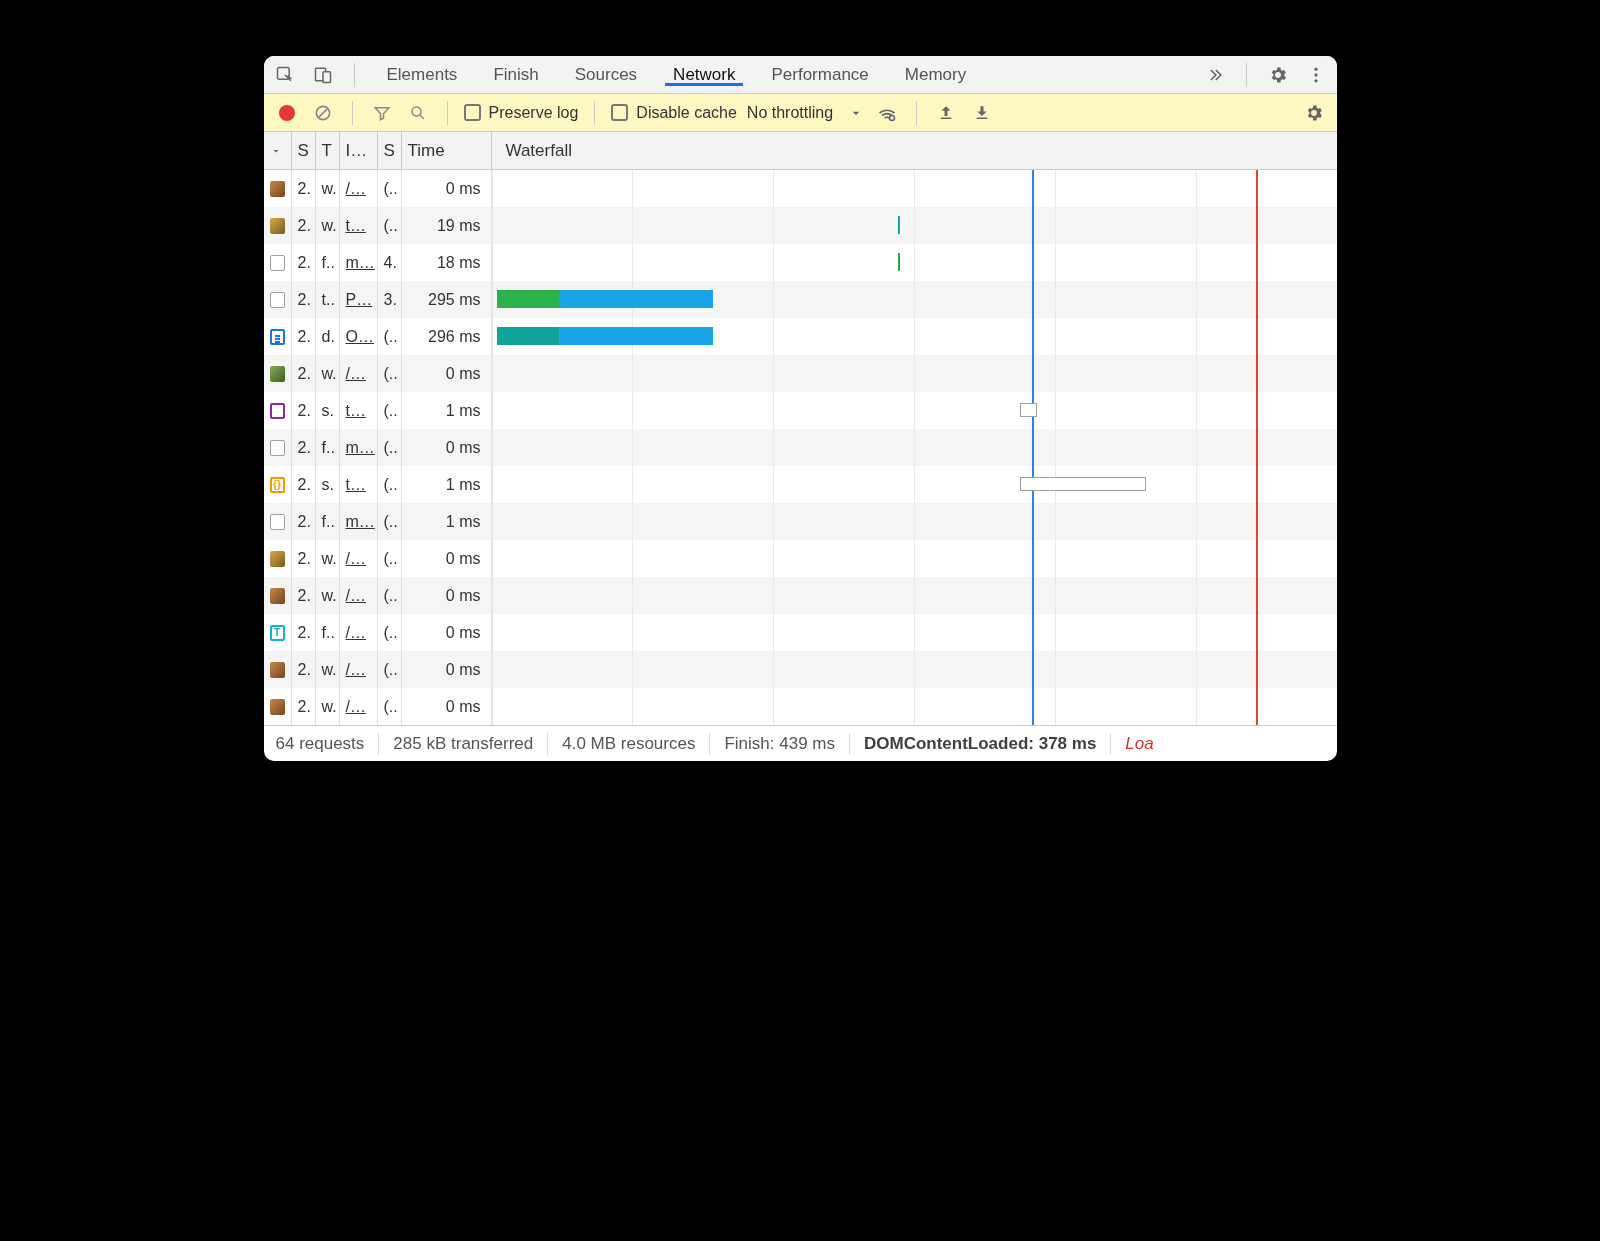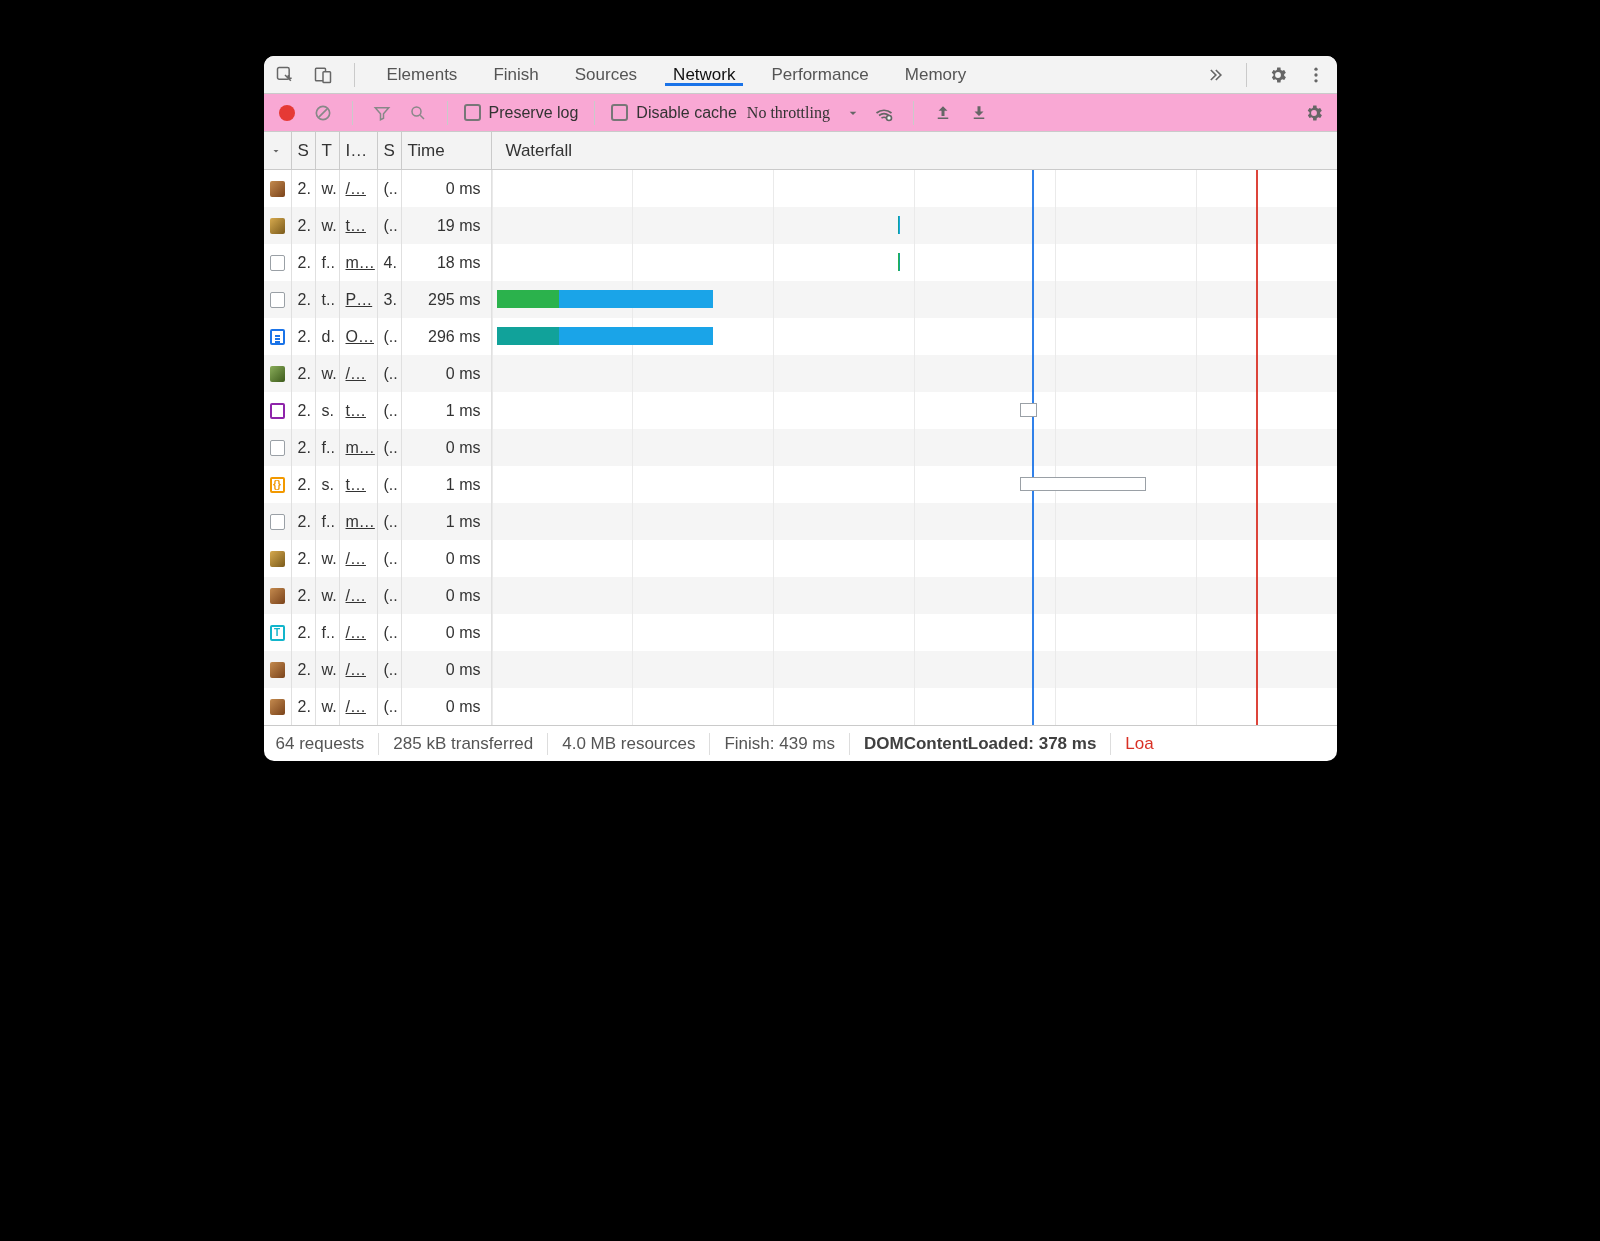--- a/index.html
+++ b/index.html
@@ -71,39 +71,39 @@
   }
   .icon-btn {
     width: 26px; height: 26px; display: flex; align-items: center; justify-content: center;
     color: #555;
   }
   svg { display: block; }
 
   
   .toolbar {
     height: 38px;
-    background: #f9a8d4;
+    background: #fef9c3;
     border-bottom: 1px solid #cacaca;
     display: flex; align-items: center;
     padding: 0 10px;
     gap: 10px;
     font-size: 16px;
     color: #333;
   }
   .rec-dot {
     width: 16px; height: 16px; border-radius: 50%; background: #e53935;
   }
   .ck {
     display: inline-flex; align-items: center; gap: 8px;
   }
   .cbox {
     width: 17px; height: 17px; border: 2px solid #777; border-radius: 3px;
   }
   .throttle {
-    display: inline-flex; align-items: center; gap: 15px; font-family: Liberation Serif, serif;
+    display: inline-flex; align-items: center; gap: 15px;
   }
   .flex-spacer { flex: 1; }
 
   
   .thead {
     display: flex;
     height: 38px;
     background: #f3f3f3;
     border-bottom: 1px solid #cacaca;
     font-size: 17px;
@@ -165,21 +165,21 @@
   .hollow { position:absolute; top:11px; height:14px; border:1px solid #9aa0a6; background:#fff; }
 
   
   .statusbar {
     height: 36px; border-top: 1px solid #cacaca;
     display: flex; align-items: center; font-size: 17px; color: #555;
     padding: 0 12px;
   }
   .statusbar .sb-sep { width:1px; height: 22px; background:#ddd; margin: 0 14px; }
   .statusbar .dcl { color:#404040;font-weight:bold; }
-  .statusbar .load { color:#d93025; }
+  .statusbar .load { color:#d93025;font-style:italic; }
   .th.col-wf .lbl{ position:relative; z-index:1; padding-left:8px; }
 </style>
 </head>
 <body>
 
 <div class="window">
 
 
   <div class="tabs-row">
     <div class="leading">

